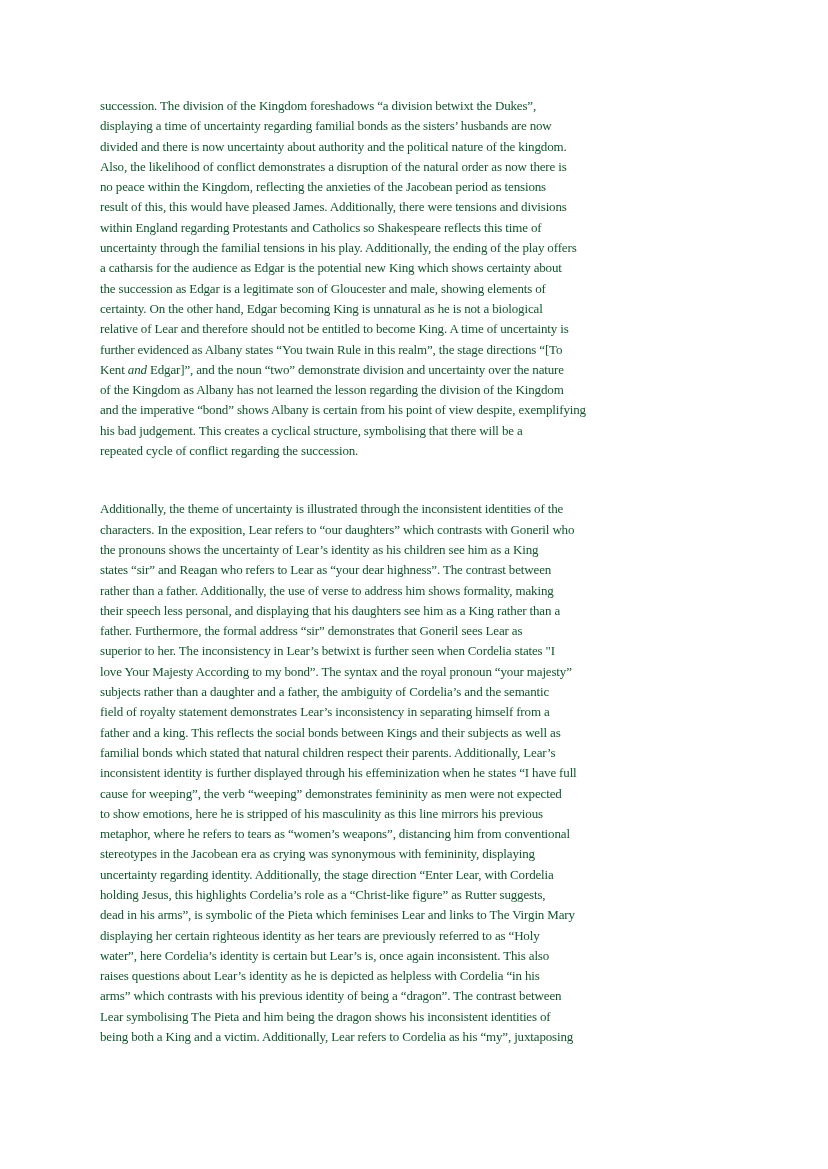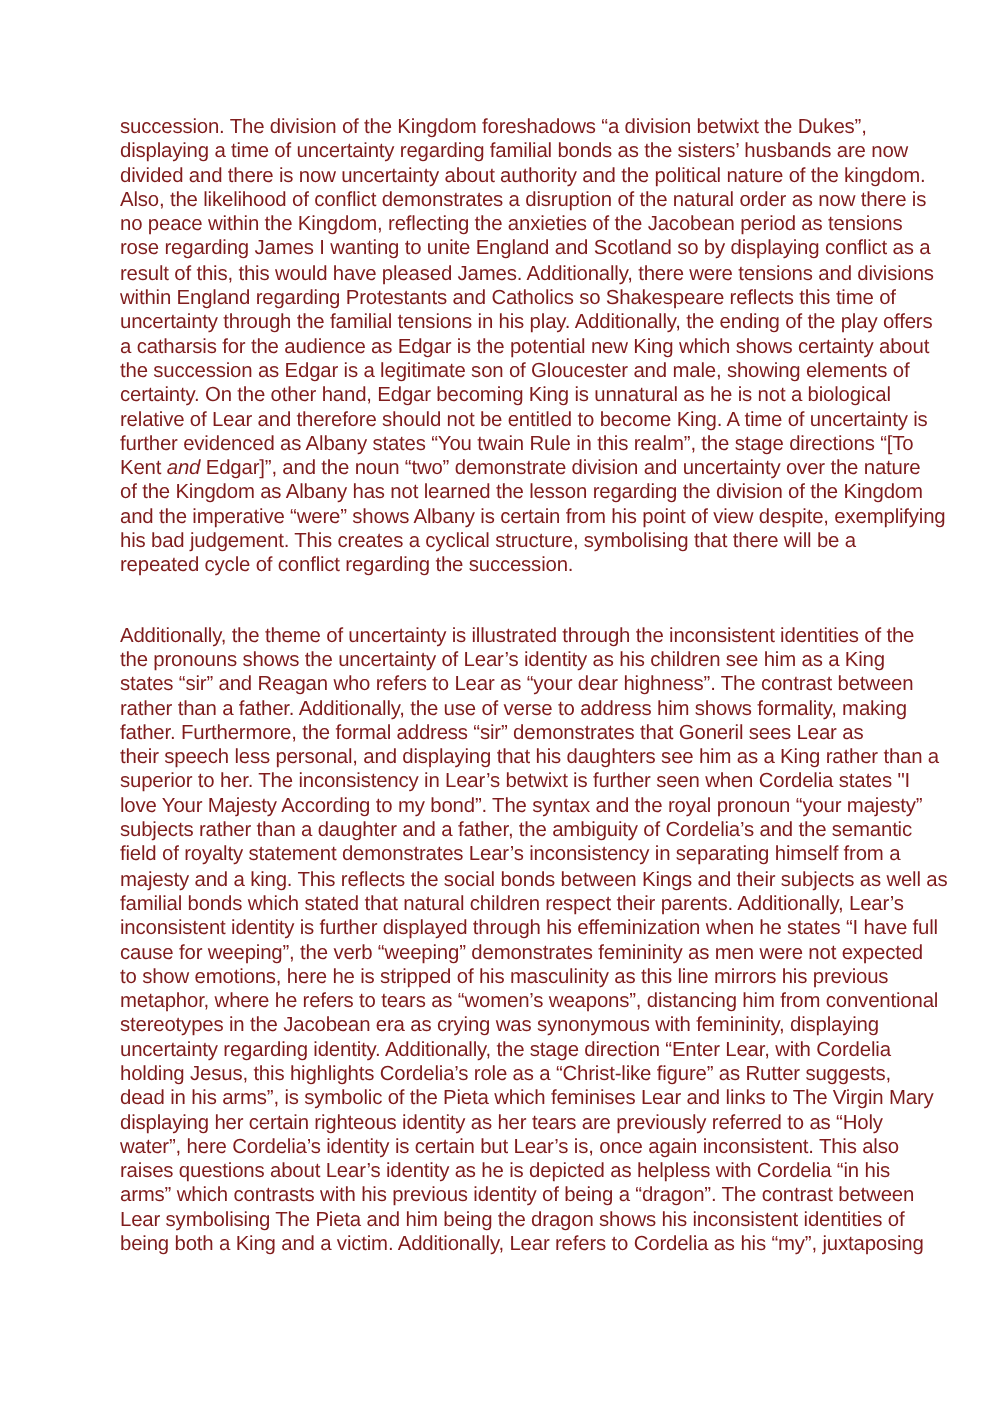--- a/index.html
+++ b/index.html
@@ -2,68 +2,68 @@
 <html><head>
 <meta charset="utf-8">
 <style>
   html, body { margin: 0; padding: 0; background: #ffffff; }
   body { width: 828px; height: 1169px; position: relative; overflow: hidden; }
   .page {
     position: absolute;
     left: 100px;
     top: 96px;
     width: 640px;
-    font-family: Liberation Sans, sans-serif;
-    font-size: 17px;
+    font-family: Liberation Serif, serif;
+    font-size: 13px;
     line-height: 20.3px;
-    color: #7f1d1d;
+    color: #14532d;
     letter-spacing: -0.15px;
   }
   .para { margin: 0; }
   .para + .para { margin-top: 38px; }
   .line { display: block; white-space: nowrap; }
   .em { font-style: italic; }
 </style>
 </head>
 <body>
 
 <div class="page">
   <p class="para">
     <span class="line">succession. The division of the Kingdom foreshadows “a division betwixt the Dukes”,</span>
     <span class="line">displaying a time of uncertainty regarding familial bonds as the sisters’ husbands are now</span>
     <span class="line">divided and there is now uncertainty about authority and the political nature of the kingdom.</span>
     <span class="line">Also, the likelihood of conflict demonstrates a disruption of the natural order as now there is</span>
     <span class="line">no peace within the Kingdom, reflecting the anxieties of the Jacobean period as tensions</span>
-    <span class="line">rose regarding James I wanting to unite England and Scotland so by displaying conflict as a</span>
     <span class="line">result of this, this would have pleased James. Additionally, there were tensions and divisions</span>
     <span class="line">within England regarding Protestants and Catholics so Shakespeare reflects this time of</span>
     <span class="line">uncertainty through the familial tensions in his play. Additionally, the ending of the play offers</span>
     <span class="line">a catharsis for the audience as Edgar is the potential new King which shows certainty about</span>
     <span class="line">the succession as Edgar is a legitimate son of Gloucester and male, showing elements of</span>
     <span class="line">certainty. On the other hand, Edgar becoming King is unnatural as he is not a biological</span>
     <span class="line">relative of Lear and therefore should not be entitled to become King.  A time of uncertainty is</span>
     <span class="line">further evidenced as Albany states “You twain Rule in this realm”, the stage directions “[To</span>
     <span class="line"><span>Kent </span><span class="em">and</span><span> Edgar]”, and the noun “two” demonstrate division and uncertainty over the nature</span></span>
     <span class="line">of the Kingdom as Albany has not learned the lesson regarding the division of the Kingdom</span>
-    <span class="line">and the imperative “were” shows Albany is certain from his point of view despite, exemplifying</span>
+    <span class="line">and the imperative “bond” shows Albany is certain from his point of view despite, exemplifying</span>
     <span class="line">his bad judgement. This creates a cyclical structure, symbolising that there will be a</span>
     <span class="line">repeated cycle of conflict regarding the succession.</span>
   </p>
   <p class="para">
     <span class="line">Additionally, the theme of uncertainty is illustrated through the inconsistent identities of the</span>
+    <span class="line">characters. In the exposition, Lear refers to “our daughters” which contrasts with Goneril who</span>
     <span class="line">the pronouns shows the uncertainty of Lear’s identity as his children see him as a King</span>
     <span class="line">states “sir” and Reagan who refers to Lear as “your dear highness”. The contrast between</span>
     <span class="line">rather than a father. Additionally, the use of verse to address him shows formality, making</span>
+    <span class="line">their speech less personal, and displaying that his daughters see him as a King rather than a</span>
     <span class="line">father. Furthermore, the formal address “sir” demonstrates that Goneril sees Lear as</span>
-    <span class="line">their speech less personal, and displaying that his daughters see him as a King rather than a</span>
     <span class="line">superior to her. The inconsistency in Lear’s betwixt is further seen when Cordelia states "I</span>
     <span class="line">love Your Majesty According to my bond”. The syntax and the royal pronoun “your majesty”</span>
     <span class="line">subjects rather than a daughter and a father, the ambiguity of Cordelia’s and the semantic</span>
     <span class="line">field of royalty statement demonstrates Lear’s inconsistency in separating himself from a</span>
-    <span class="line">majesty and a king. This reflects the social bonds between Kings and their subjects as well as</span>
+    <span class="line">father and a king. This reflects the social bonds between Kings and their subjects as well as</span>
     <span class="line">familial bonds which stated that natural children respect their parents.  Additionally, Lear’s</span>
     <span class="line">inconsistent identity is further displayed through his effeminization when he states “I have full</span>
     <span class="line">cause for weeping”, the verb  “weeping” demonstrates femininity as men were not expected</span>
     <span class="line">to show emotions, here he is stripped of his masculinity as this line mirrors his previous</span>
     <span class="line">metaphor, where he refers to tears as “women’s weapons”, distancing him from conventional</span>
     <span class="line">stereotypes in the Jacobean era as crying was synonymous with femininity, displaying</span>
     <span class="line">uncertainty regarding identity. Additionally, the stage direction “Enter Lear, with Cordelia</span>
     <span class="line">holding Jesus, this highlights Cordelia’s role as a “Christ-like figure” as Rutter suggests,</span>
     <span class="line">dead in his arms”, is symbolic of the Pieta which feminises Lear and links to The Virgin Mary</span>
     <span class="line">displaying her certain righteous identity as her tears are previously referred to as “Holy</span>

